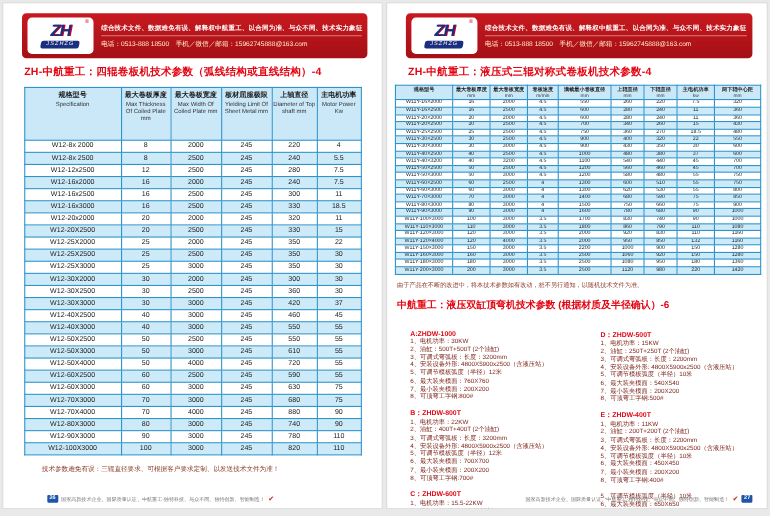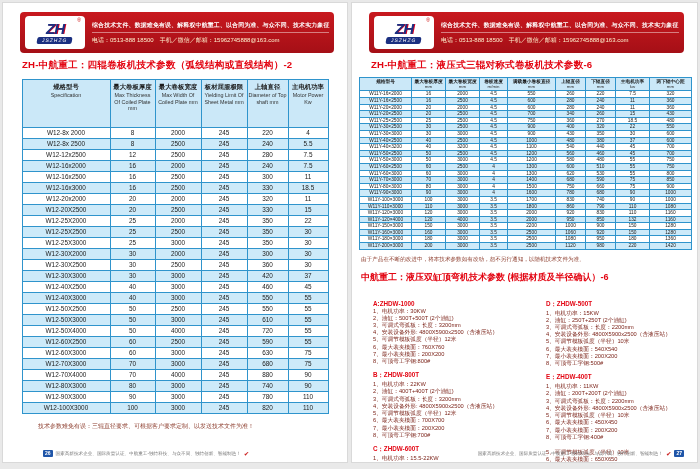--- a/index.html
+++ b/index.html
@@ -92,21 +92,21 @@
         <div class="logo-zh">ZH</div>
         <div class="logo-reg">®</div>
         <div class="logo-sub">JSZHZG</div>
       </div>
       <div class="banner-right">
         <div class="banner-tagline">综合技术文件、数据难免有误、解释权中航重工、以合同为准、与众不同、技术实力象征</div>
         <div class="banner-divider"></div>
         <div class="banner-contact">电话：0513-888 18500　手机／微信／邮箱：15962745888@163.com</div>
       </div>
     </div>
-    <div class="page-title">ZH-中航重工：四辊卷板机技术参数（弧线结构或直线结构）-2</div>
+    <div class="page-title">ZH-中航重工：四辊卷板机技术参数（弧线结构或直线结构）-4</div>
     <table class="left-table">
         <thead>
           <tr>
             <th>
               <div class="th-zh">规格型号</div>
               <div class="th-en">Specification</div>
             </th>
             <th>
               <div class="th-zh">最大卷板厚度</div>
               <div class="th-en">Max Thickness Of Coiled Plate mm</div>
@@ -354,21 +354,21 @@
         <div class="logo-zh">ZH</div>
         <div class="logo-reg">®</div>
         <div class="logo-sub">JSZHZG</div>
       </div>
       <div class="banner-right">
         <div class="banner-tagline">综合技术文件、数据难免有误、解释权中航重工、以合同为准、与众不同、技术实力象征</div>
         <div class="banner-divider"></div>
         <div class="banner-contact">电话：0513-888 18500　手机／微信／邮箱：15962745888@163.com</div>
       </div>
     </div>
-    <div class="page-title">ZH-中航重工：液压式三辊对称式卷板机技术参数-6</div>
+    <div class="page-title">ZH-中航重工：液压式三辊对称式卷板机技术参数-4</div>
     <table class="right-table">
         <thead>
           <tr>
             <th>
               <div class="th-zh">规格型号</div>
             </th>
             <th>
               <div class="th-zh">最大卷板厚度</div>
               <div class="th-unit">mm</div>
             </th>

